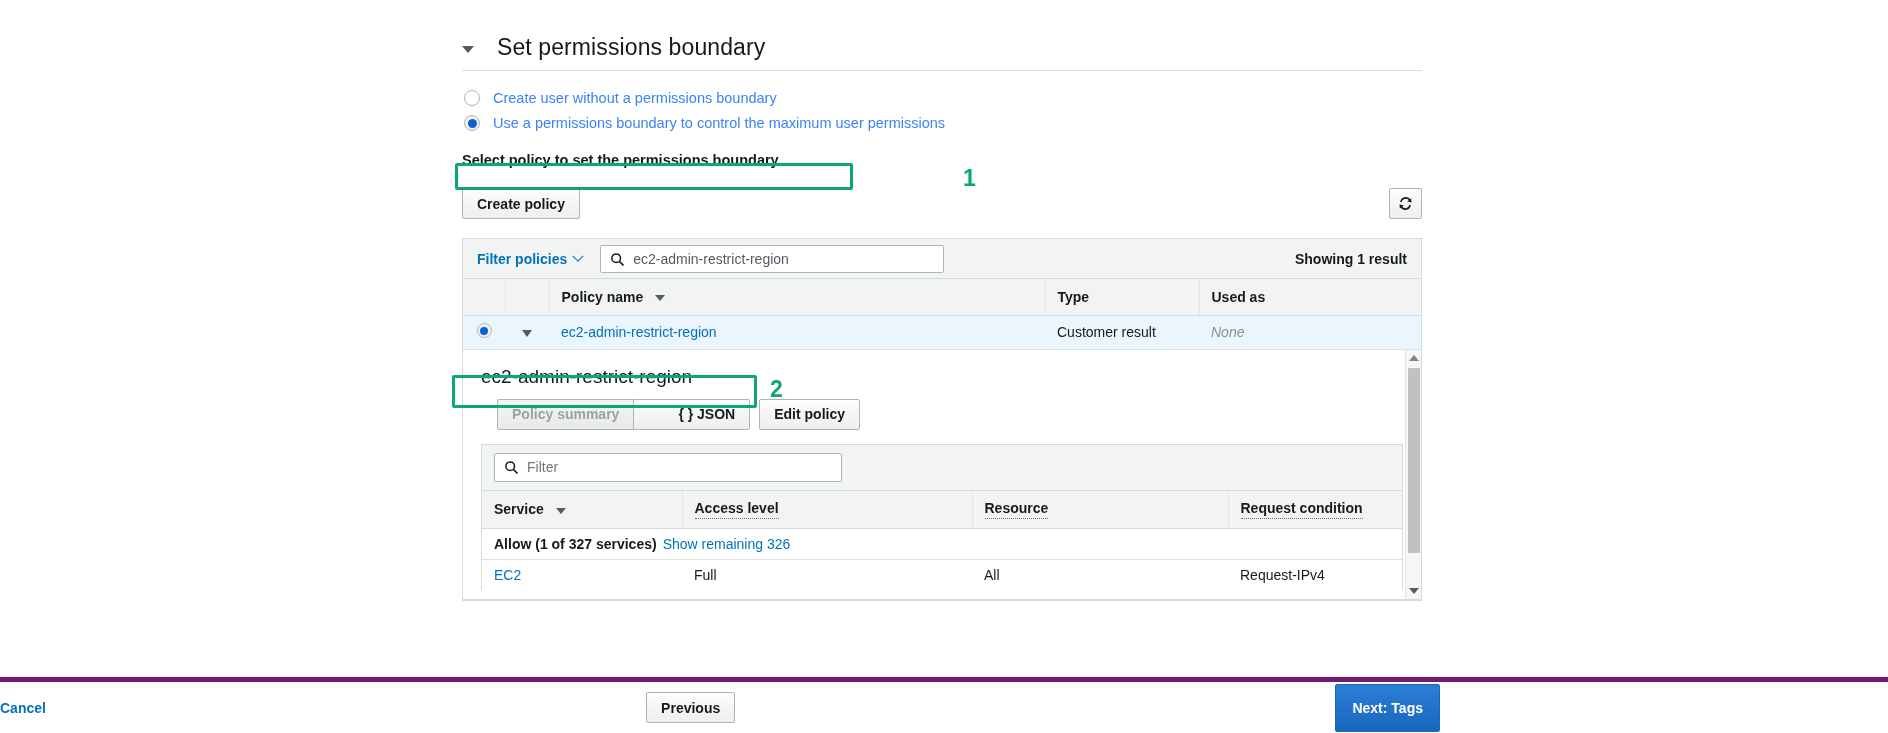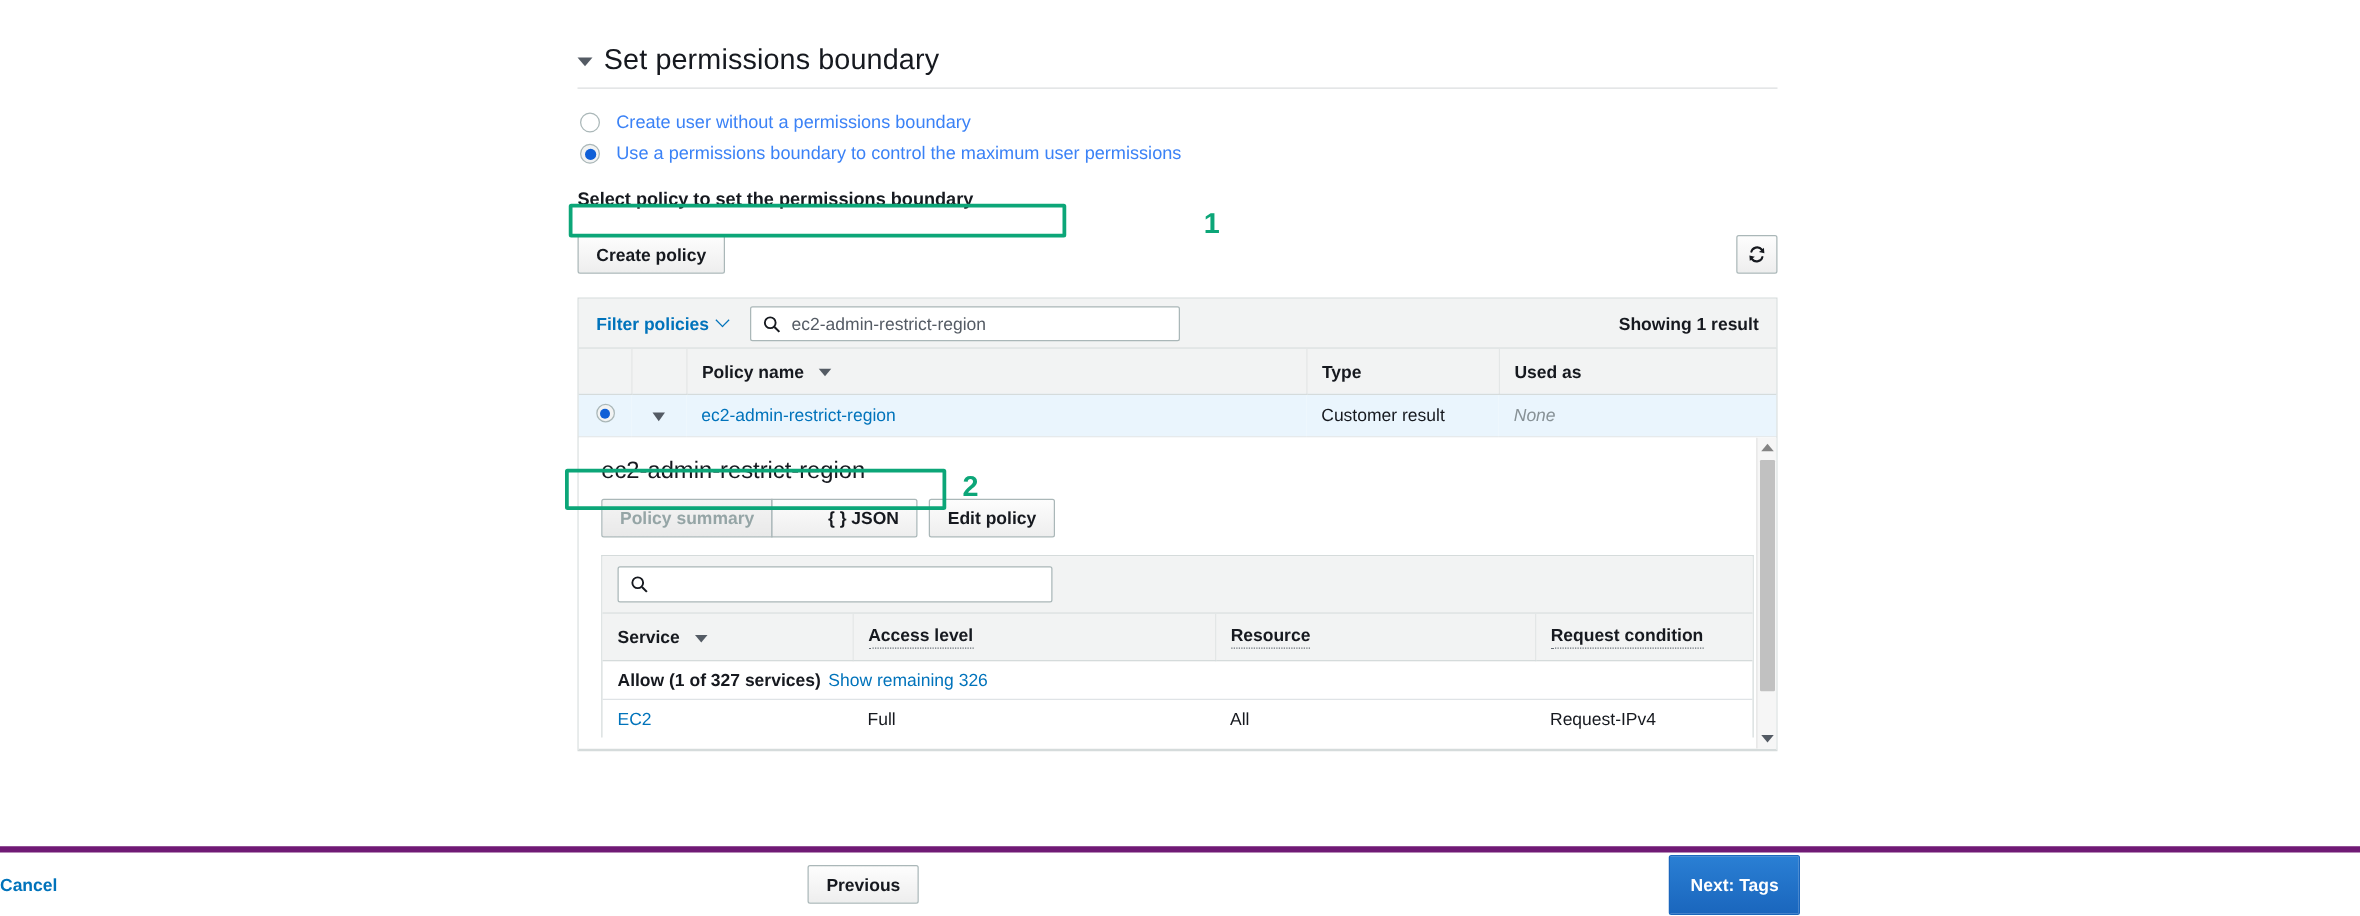--- a/index.html
+++ b/index.html
@@ -8,21 +8,21 @@
     width: 1888px; height: 733px;
     background: #ffffff;
     font-family: "Liberation Sans", sans-serif;
     color: #16191f;
     overflow: hidden;
   }
   .page { position: relative; width: 1888px; height: 733px; background:#fff; }
 
   
   .section { position: absolute; left: 462px; top: 34px; width: 960px; }
-  .sec-head { display: flex; align-items: center; gap: 9px; }
+  .sec-head { display: flex; align-items: center; gap: 23px; }
   .caret-down {
     width: 0; height: 0;
     border-left: 6px solid transparent;
     border-right: 6px solid transparent;
     border-top: 7px solid #545b64;
     margin-top: 4px;
   }
   .sec-title { font-size: 23px; font-weight: 400; color: #16191f; letter-spacing: .1px; }
   .sec-rule { border-bottom: 1px solid #dcdee0; margin-top: 9px; }
 
@@ -147,21 +147,21 @@
   .detail {
     position: relative; background: #fff;
     border-bottom: 1px solid #d5dbdb;
     padding: 16px 18px 0 18px;
     height: 250px; overflow: hidden;
   }
   .detail-title { font-size: 19px; font-weight: 400; color: #16191f; }
   .tabs-row { margin-top: 11px; display: flex; align-items: center; gap: 9px; }
   .seg { display: flex; }
   .seg .btn { border-radius: 0; margin-left: -1px; }
-  .seg .btn:first-child { border-radius: 2px 0 0 2px; margin-left: 0; }
+  .seg .btn:first-child { border-radius: 2px 0 0 2px; margin-left: 16px; }
   .seg .btn:last-child { border-radius: 0 2px 2px 0; padding-left: 44px; }
   .seg .btn.active { color: #95a5a6; background: linear-gradient(#f4f4f4,#e9e9e9); }
 
   .inner-panel { margin-top: 14px; border: 1px solid #d5dbdb; border-bottom: 0; }
   .inner-filter {
     background: #f2f3f3; height: 46px; display: flex; align-items: center;
     padding: 0 12px; border-bottom: 1px solid #d5dbdb;
   }
   .inner-search {
     position: relative; width: 348px; height: 29px; background: #fff;
@@ -316,20 +316,21 @@
           <button class="btn">Edit policy</button>
         </div>
 
         <div class="inner-panel">
           <div class="inner-filter">
             <div class="inner-search">
               <svg class="mag" width="15" height="15" viewBox="0 0 16 16">
                 <circle cx="6.6" cy="6.6" r="4.6" fill="none" stroke="#16191f" stroke-width="1.6"></circle>
                 <line x1="10.2" y1="10.2" x2="14.4" y2="14.4" stroke="#16191f" stroke-width="1.8"></line>
               </svg>
+              <input placeholder="Filter" style="">
             </div>
           </div>
 
           <table class="itab">
             <colgroup>
                 <col style="width:200px">
                 <col style="width:290px">
                 <col style="width:256px">
                 <col>
               </colgroup>

